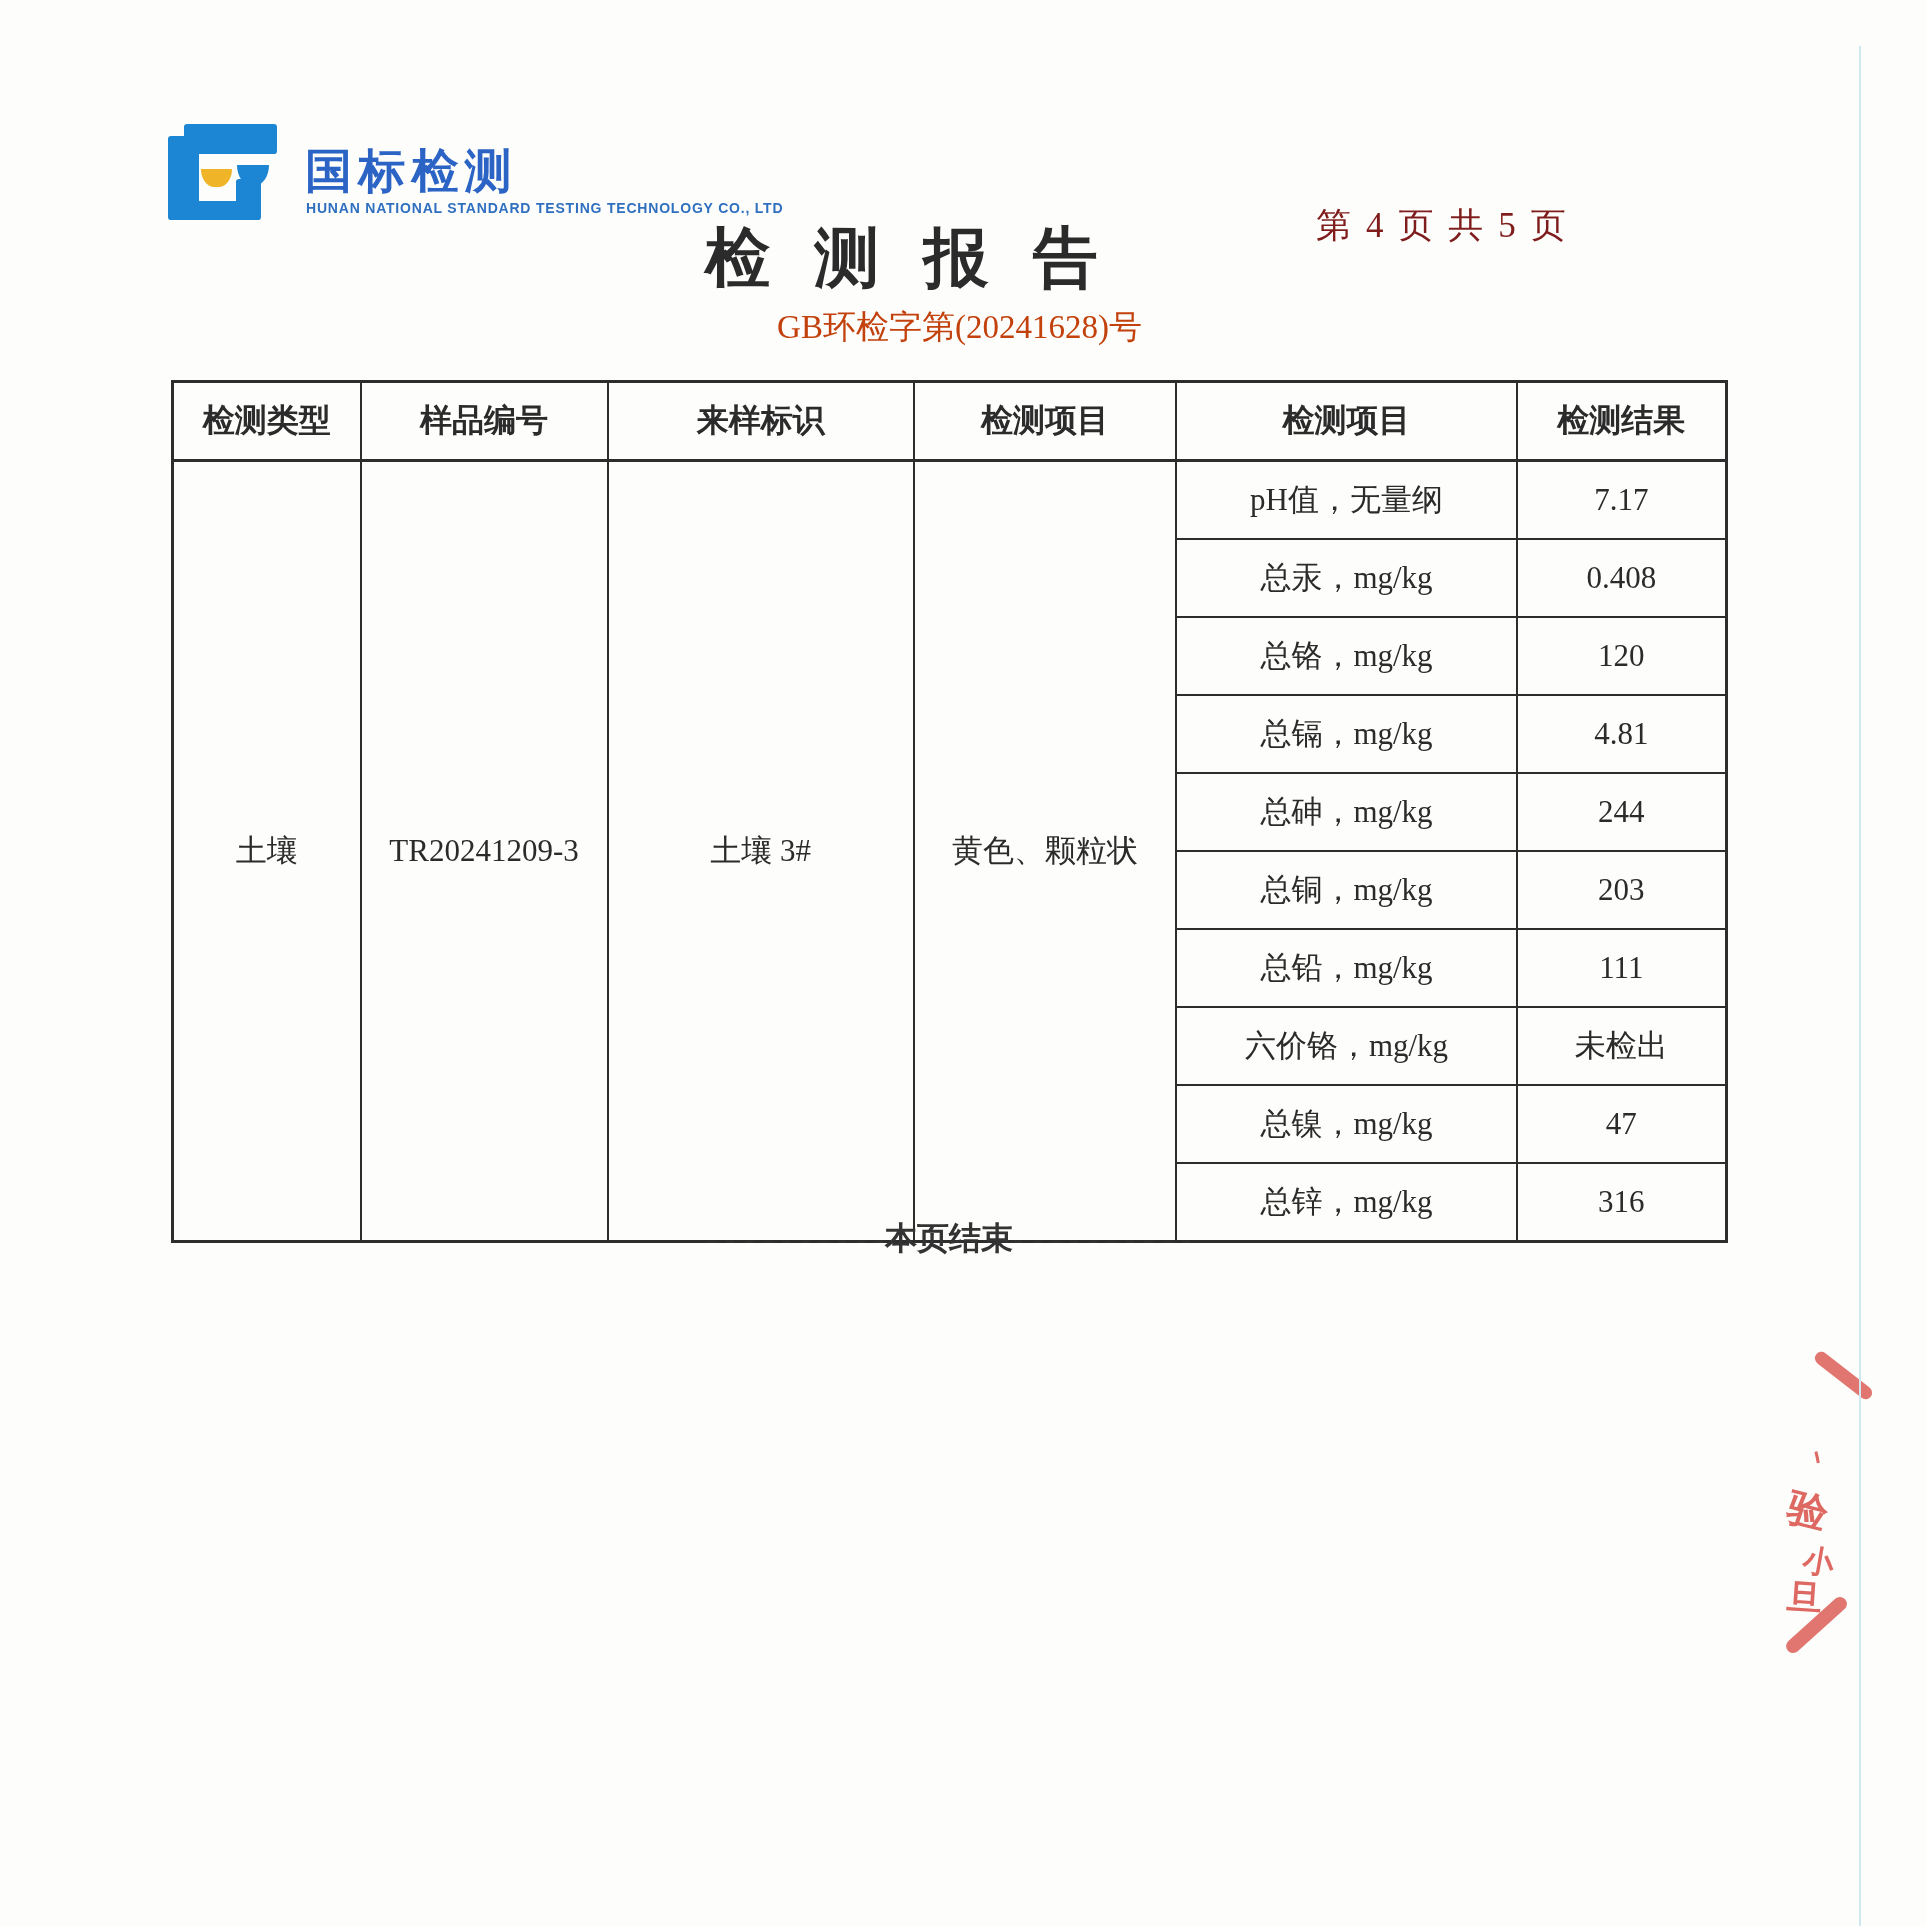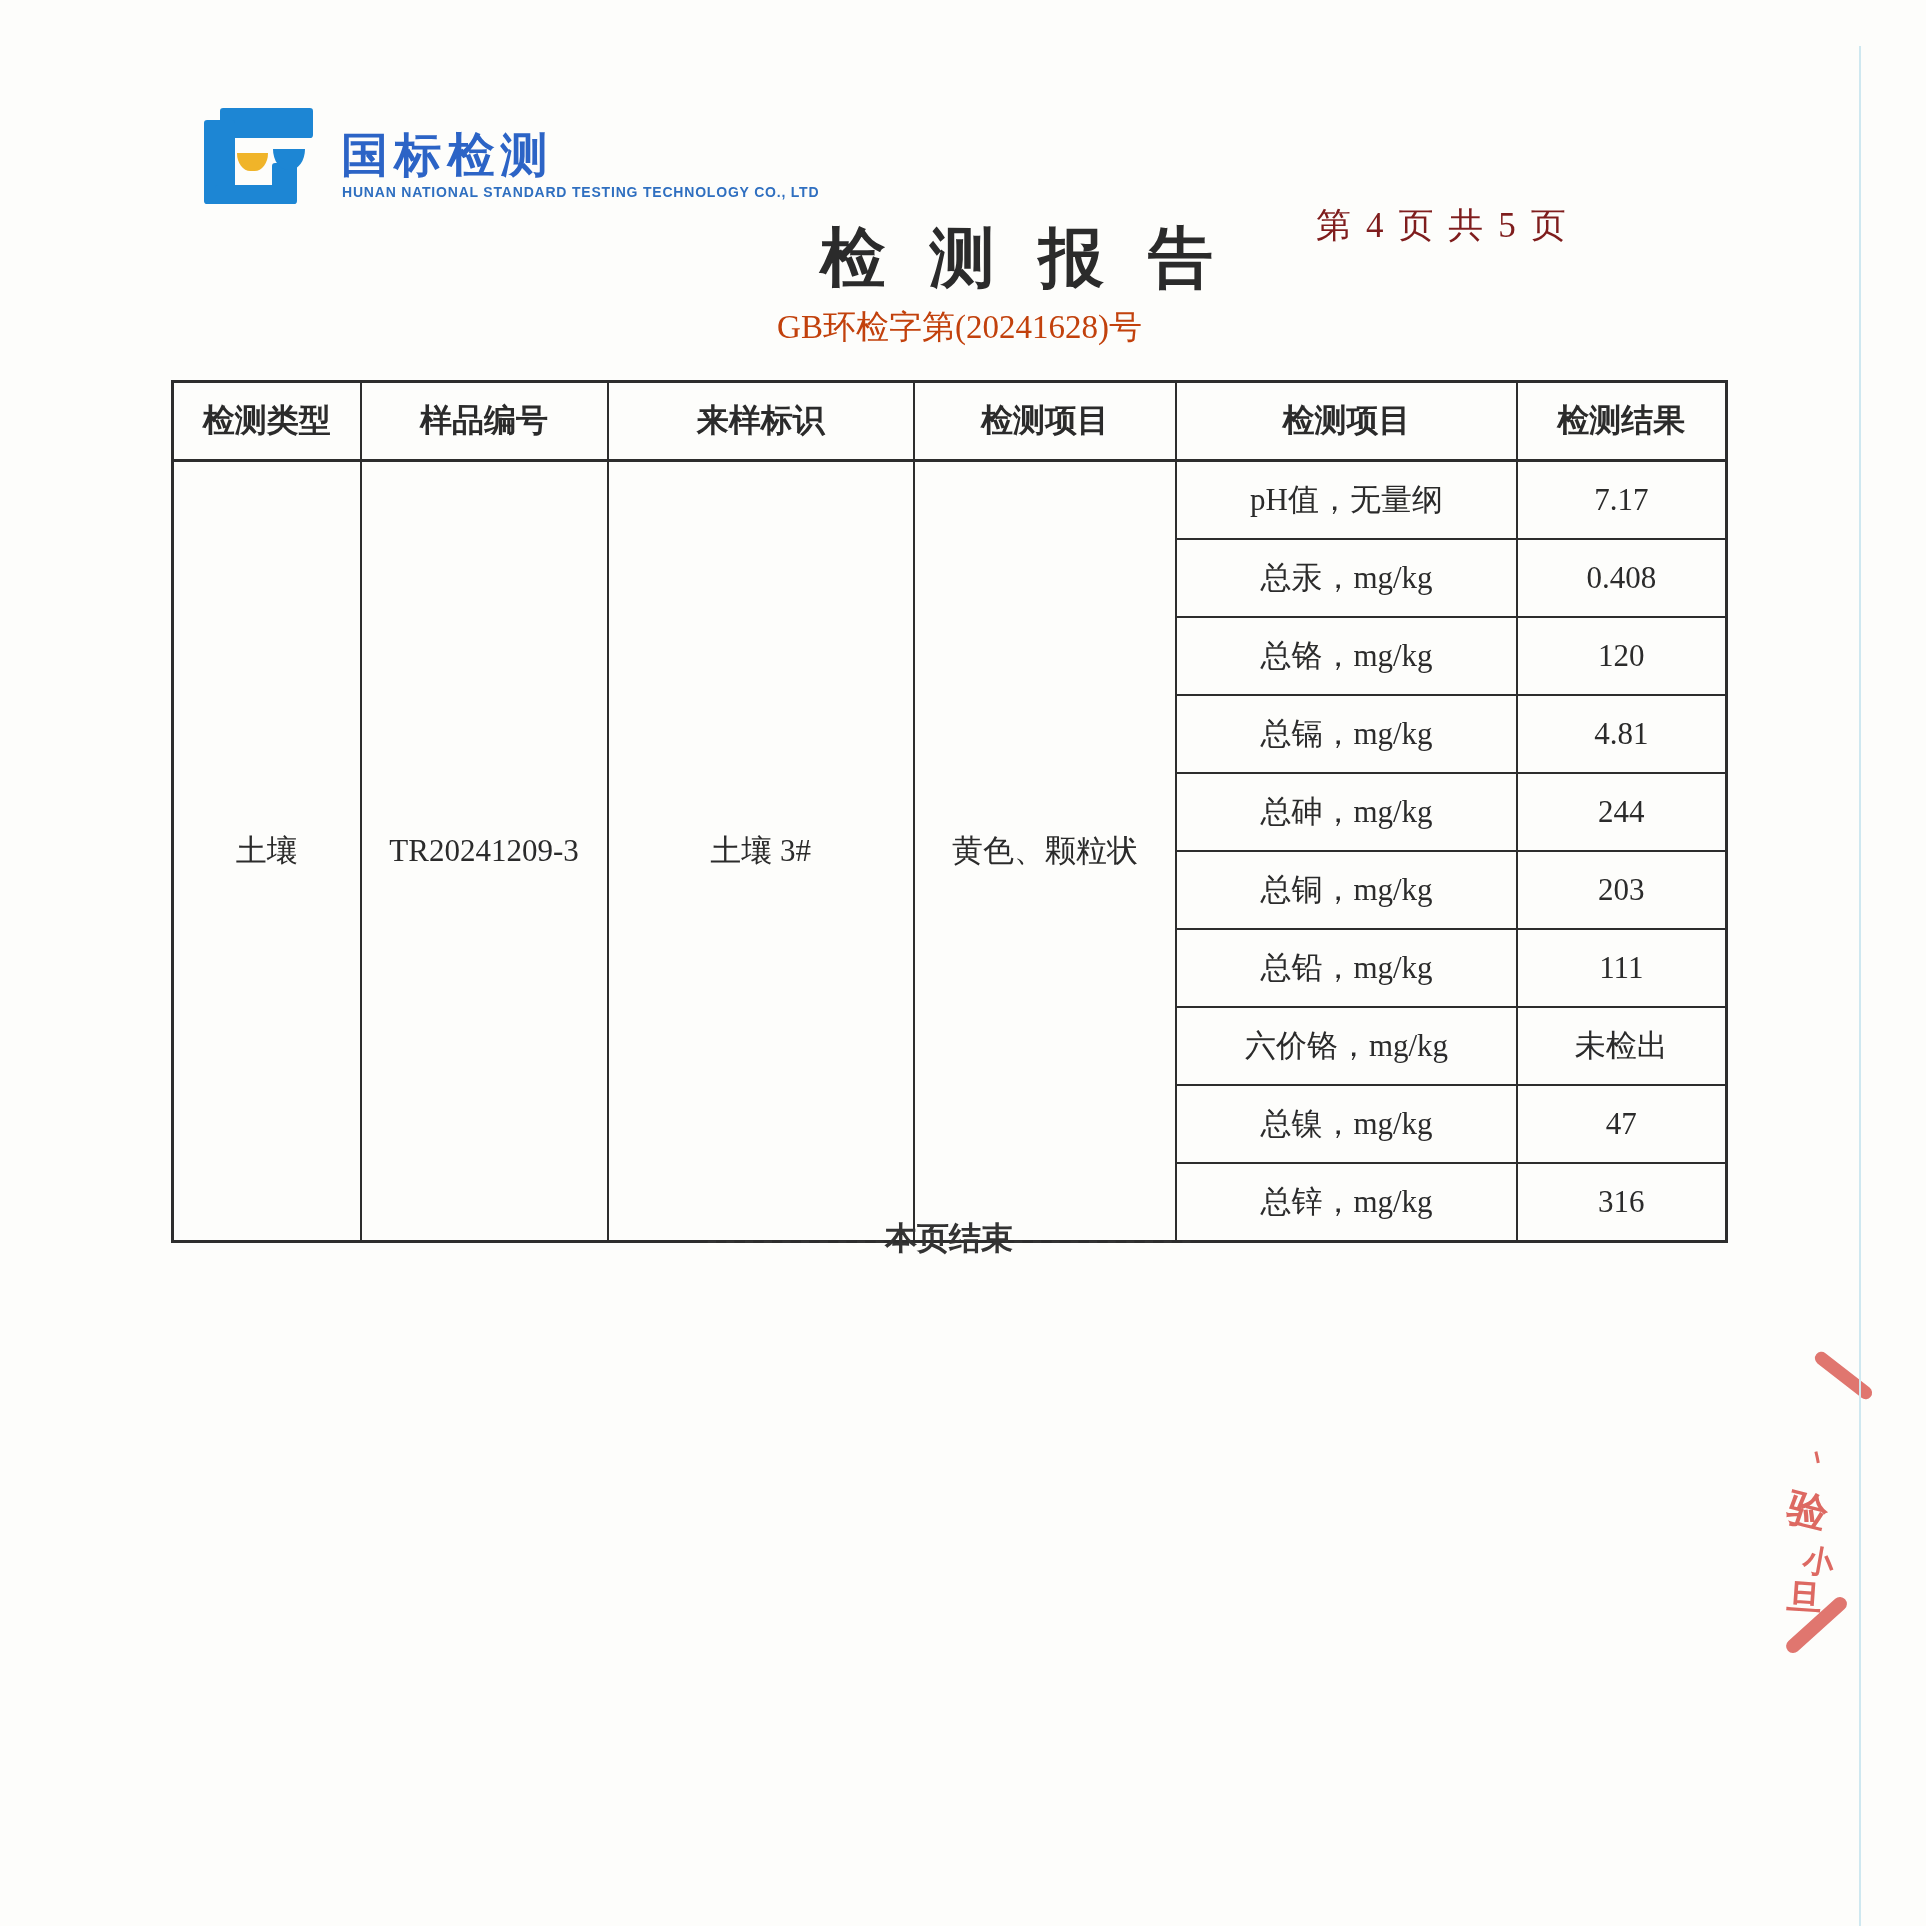--- a/index.html
+++ b/index.html
@@ -7,21 +7,21 @@
   .page {
     position:relative;
     width:1965px; height:2704px;
     background:#fdfdfb;
     overflow:hidden;
     font-family:"Liberation Serif","DejaVu Serif",serif;
     color:#2e2e2e;
   }
 
   
-  .logo { position:absolute; left:168px; top:100px; width:385px; height:112px;margin-left:36px; }
+  .logo { position:absolute; left:168px; top:116px; width:385px; height:112px; }
   .logo-mark { position:absolute; left:0; top:7.7px; width:123px; height:96px; }
   .logo-mark .blk { position:absolute; background:#1d86d4; border-radius:3.1px; }
   .lm-top   { left:13%; top:0;    width:76%; height:32%; }
   .lm-left  { left:0;   top:13%;  width:25%; height:87%; }
   .lm-bottom{ left:9%;  bottom:0; width:52%; height:19%; }
   .lm-hook  { left:55%; top:58%;  width:21%; height:42%; }
   .lm-bowl-yellow {
     position:absolute; left:27%; top:47%; width:25%; height:19%;
     background:#f0b429; border-radius:0 0 46px 46px / 0 0 62px 62px;
   }
@@ -38,21 +38,21 @@
   .brand-en {
     position:absolute; left:138px; top:84px;
     font-family:"Liberation Sans","DejaVu Sans",sans-serif;
     font-weight:bold; font-size:14px; letter-spacing:0.8px; color:#2f6fc0;
     white-space:nowrap;
   }
 
   
   .report-title {
     position:absolute; left:705px; top:214px; width:508px;
-    text-align:right; font-size:65px; font-weight:bold;
+    text-align:left; font-size:65px; font-weight:bold;
     word-spacing:28px; color:#2b2b2b; white-space:nowrap;
   }
   .page-info {
     position:absolute; left:1316px; top:202px;
     font-size:35px; color:#7f1d1d; word-spacing:6.2px; white-space:pre;
   }
   .report-no {
     position:absolute; left:686px; top:305px; width:547px;
     text-align:center; font-size:33px; color:#c2410c; white-space:nowrap;
   }

